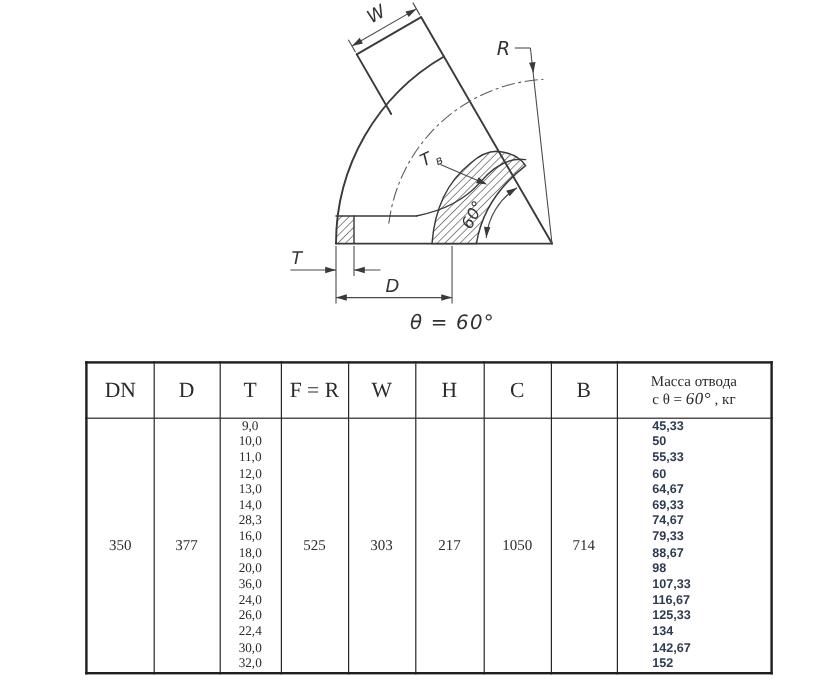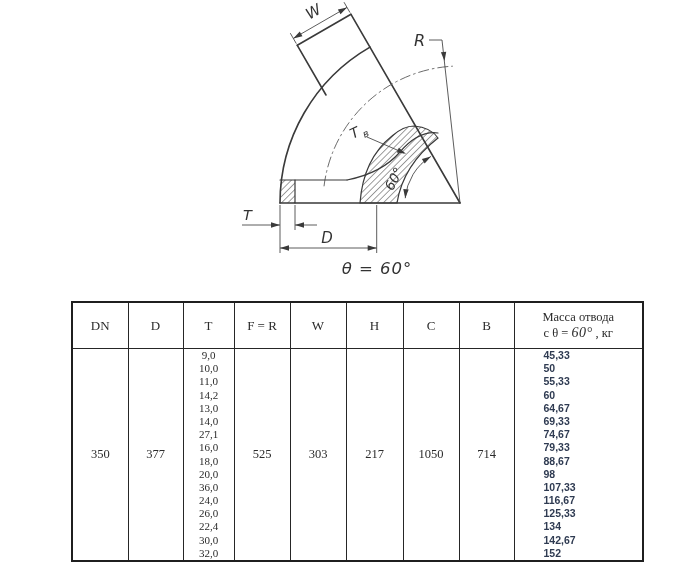--- a/index.html
+++ b/index.html
@@ -12,21 +12,21 @@
   .tl{fill:none;stroke:#4a4a4a;stroke-width:0.9;stroke-linecap:butt;}
   .cl{fill:none;stroke:#5a5a5a;stroke-width:0.9;stroke-dasharray:11 3 2.5 3;}
   .arr{fill:#3a3a3a;stroke:none;}
   .lab{font-family:"DejaVu Sans", sans-serif;font-style:italic;fill:#333333;}
   
   #dim-table{position:absolute;left:71px;top:301px;width:571px;height:256px;
              border-collapse:collapse;table-layout:fixed;}
   #dim-table td,#dim-table th{border:1.2px solid #262626;padding:0;vertical-align:middle;
              text-align:center;font-weight:normal;}
   #dim-table{border:2px solid #1f1f1f;}
-  thead th{height:45px;font-size:13px;line-height:15px;}
+  thead th{height:45px;font-size:18px;line-height:15px;}
   tbody td{height:211px;font-size:12.5px;}
   .angle-it{font-style:italic;font-size:14px;margin:0 3px 0 3px;letter-spacing:0.5px;}
   .mass-h{font-size:12.5px;margin-top:35px;}
   .vlist{display:flex;flex-direction:column;justify-content:center;height:211px;}
   .vlist div{line-height:13.19px;}
   #t-list{font-size:11px;}
   #mass-list{font-family:"Liberation Sans", sans-serif;font-size:10.5px;text-align:left;
              padding-left:29px;}
 </style>
 </head>
@@ -145,24 +145,24 @@
     </thead>
     <tbody>
       <tr>
         <td>350</td>
         <td>377</td>
         <td>
           <div class="vlist" id="t-list">
               <div>9,0</div>
               <div>10,0</div>
               <div>11,0</div>
-              <div>14,2</div>
+              <div>12,0</div>
               <div>13,0</div>
               <div>14,0</div>
-              <div>27,1</div>
+              <div>28,3</div>
               <div>16,0</div>
               <div>18,0</div>
               <div>20,0</div>
               <div>36,0</div>
               <div>24,0</div>
               <div>26,0</div>
               <div>22,4</div>
               <div>30,0</div>
               <div>32,0</div>
             </div>

